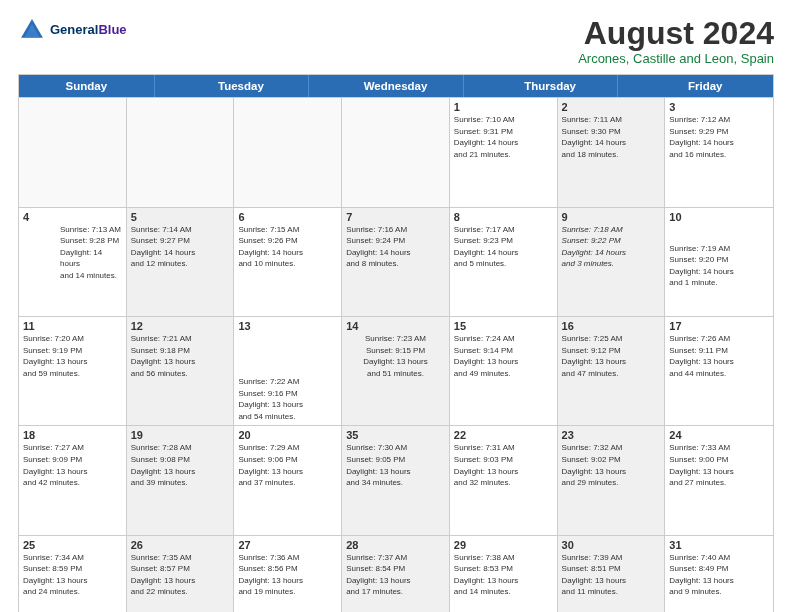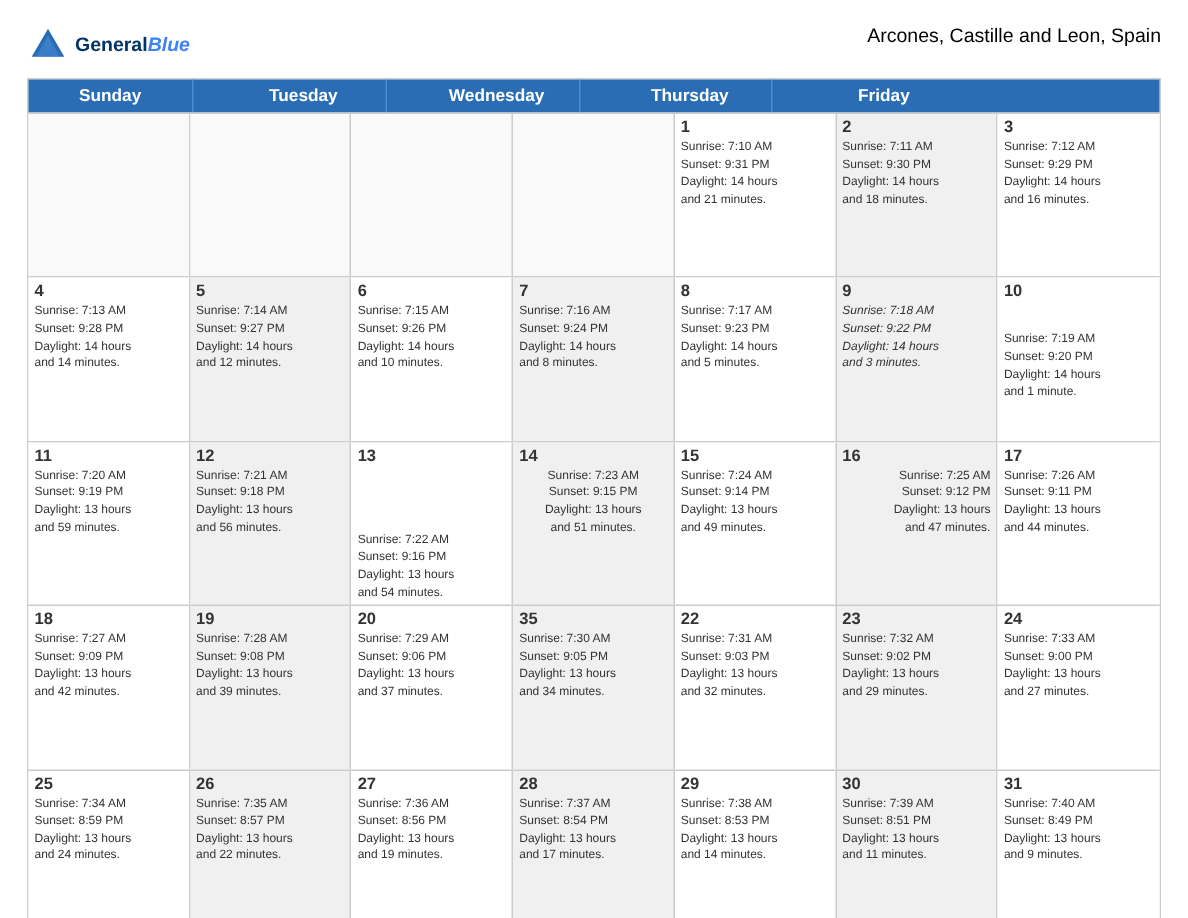--- a/index.html
+++ b/index.html
@@ -28,49 +28,48 @@
       align-items: center;
       gap: 4px;
     }
     .logo-text {
       font-size: 13px;
       font-weight: bold;
       color: #003366;
       line-height: 1.2;
     }
     .logo-text span {
-      color: #3b82f6;
-      font-style: italic;
+      color: #4c1d95;
     }
     .logo-icon {
       width: 28px;
       height: 28px;
     }
     .title-area {
       text-align: right;
     }
     .month-title {
       font-size: 32px;
       font-weight: bold;
       color: #333;
       line-height: 1.1;
     }
     .location {
       font-size: 13px;
-      color: #000000;
+      color: #15803d;
     }
     .calendar {
       flex: 1;
       display: flex;
       flex-direction: column;
       border: 1px solid #ccc;
     }
     .cal-header {
       display: grid;
-      grid-template-columns: repeat(6, 1fr);
+      grid-template-columns: repeat(5, 1fr);
       background: #2a6db5;
       gap: 19px;
     }
     .cal-header-cell {
       color: #fff;
       font-size: 11.5px;
       font-weight: bold;
       padding: 5px 4px;
       text-align: center;
       border-right: 1px solid #4a8dd5;
@@ -124,20 +123,21 @@
     <div class="logo">
       <svg class="logo-icon" viewBox="0 0 36 36">
         <polygon points="18,4 32,28 4,28" fill="#2a6db5"></polygon>
         <polygon points="18,10 28,28 8,28" fill="#4a90d9" opacity="0.5"></polygon>
       </svg>
       <div class="logo-text">
         <div>General<span>Blue</span></div>
       </div>
     </div>
     <div class="title-area">
+      <div class="month-title">August 2024</div>
       <div class="location">Arcones, Castille and Leon, Spain</div>
     </div>
   </div>
 
   <div class="calendar">
     <div class="cal-header">
     <div class="cal-header-cell">Sunday</div>
         <div class="cal-header-cell">Tuesday</div>
         <div class="cal-header-cell">Wednesday</div>
         <div class="cal-header-cell">Thursday</div>
@@ -167,21 +167,21 @@
             <span class="day-num">3</span>
             <div class="cell-info" style="white-space: pre-line;">Sunrise: 7:12 AM
 Sunset: 9:29 PM
 Daylight: 14 hours
 and 16 minutes.</div>
           </div>
         </div>
         <div class="cal-row">
           <div class="cal-cell">
             <span class="day-num">4</span>
-            <div class="cell-info" style="white-space: pre-line;">Sunrise: 7:13 AM
+            <div class="cell-info" style="white-space: pre-line; margin-left: 37px;">Sunrise: 7:13 AM
 Sunset: 9:28 PM
 Daylight: 14 hours
 and 14 minutes.</div>
           </div>
           <div class="cal-cell shaded">
             <span class="day-num">5</span>
             <div class="cell-info" style="white-space: pre-line;">Sunrise: 7:14 AM
 Sunset: 9:27 PM
 Daylight: 14 hours
 and 12 minutes.</div>
@@ -253,21 +253,21 @@
           </div>
           <div class="cal-cell">
             <span class="day-num">15</span>
             <div class="cell-info" style="white-space: pre-line;">Sunrise: 7:24 AM
 Sunset: 9:14 PM
 Daylight: 13 hours
 and 49 minutes.</div>
           </div>
           <div class="cal-cell shaded">
             <span class="day-num">16</span>
-            <div class="cell-info" style="white-space: pre-line; text-align: right;">Sunrise: 7:25 AM
+            <div class="cell-info" style="white-space: pre-line;">Sunrise: 7:25 AM
 Sunset: 9:12 PM
 Daylight: 13 hours
 and 47 minutes.</div>
           </div>
           <div class="cal-cell">
             <span class="day-num">17</span>
             <div class="cell-info" style="white-space: pre-line;">Sunrise: 7:26 AM
 Sunset: 9:11 PM
 Daylight: 13 hours
 and 44 minutes.</div>

